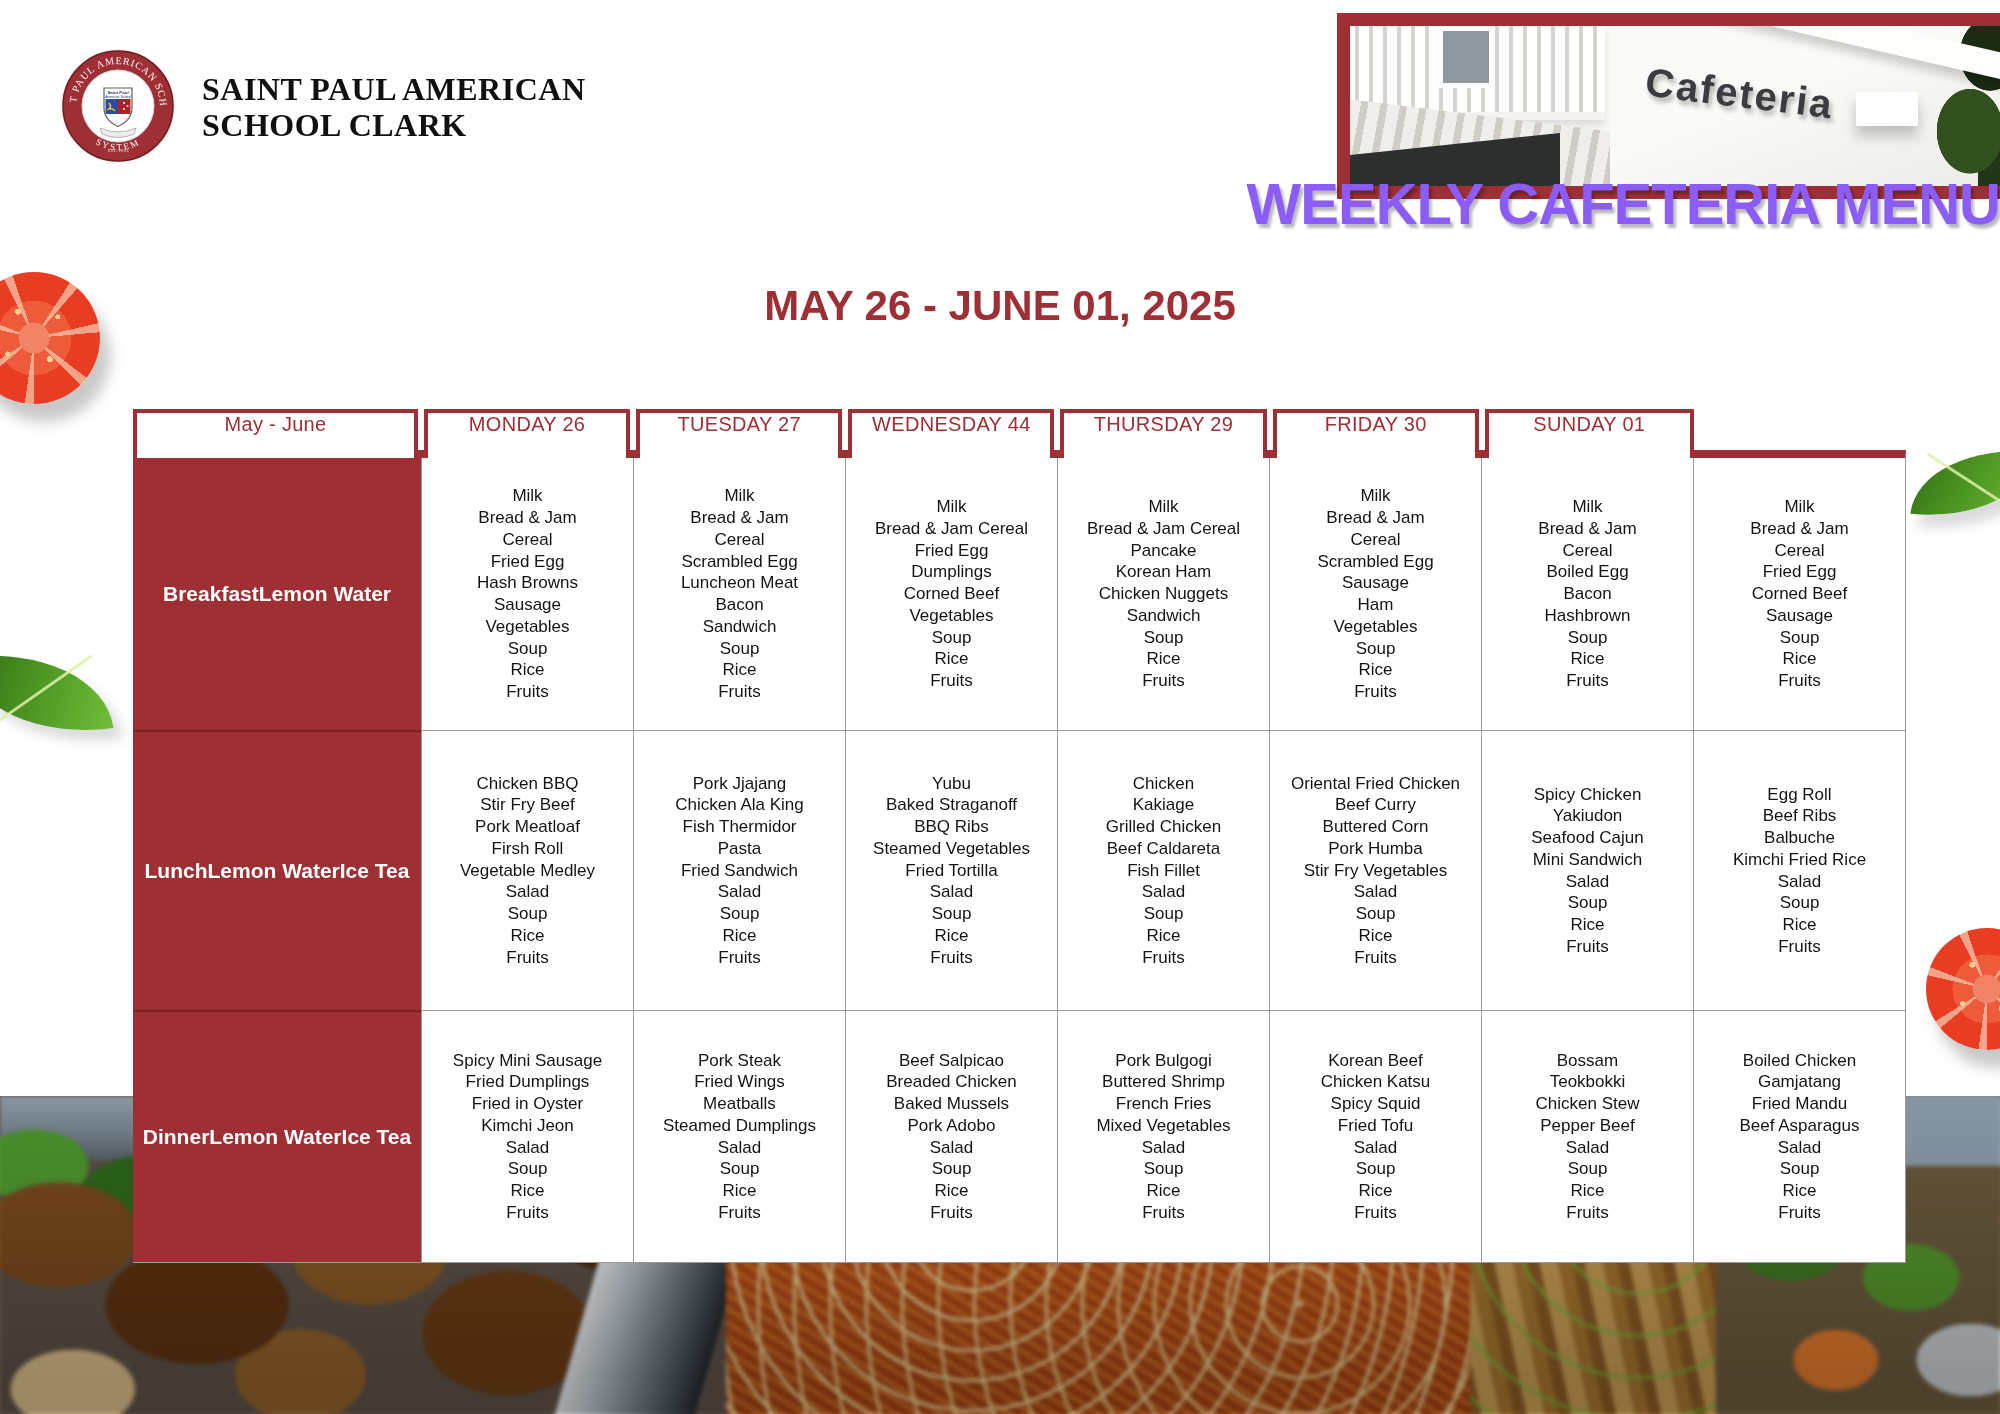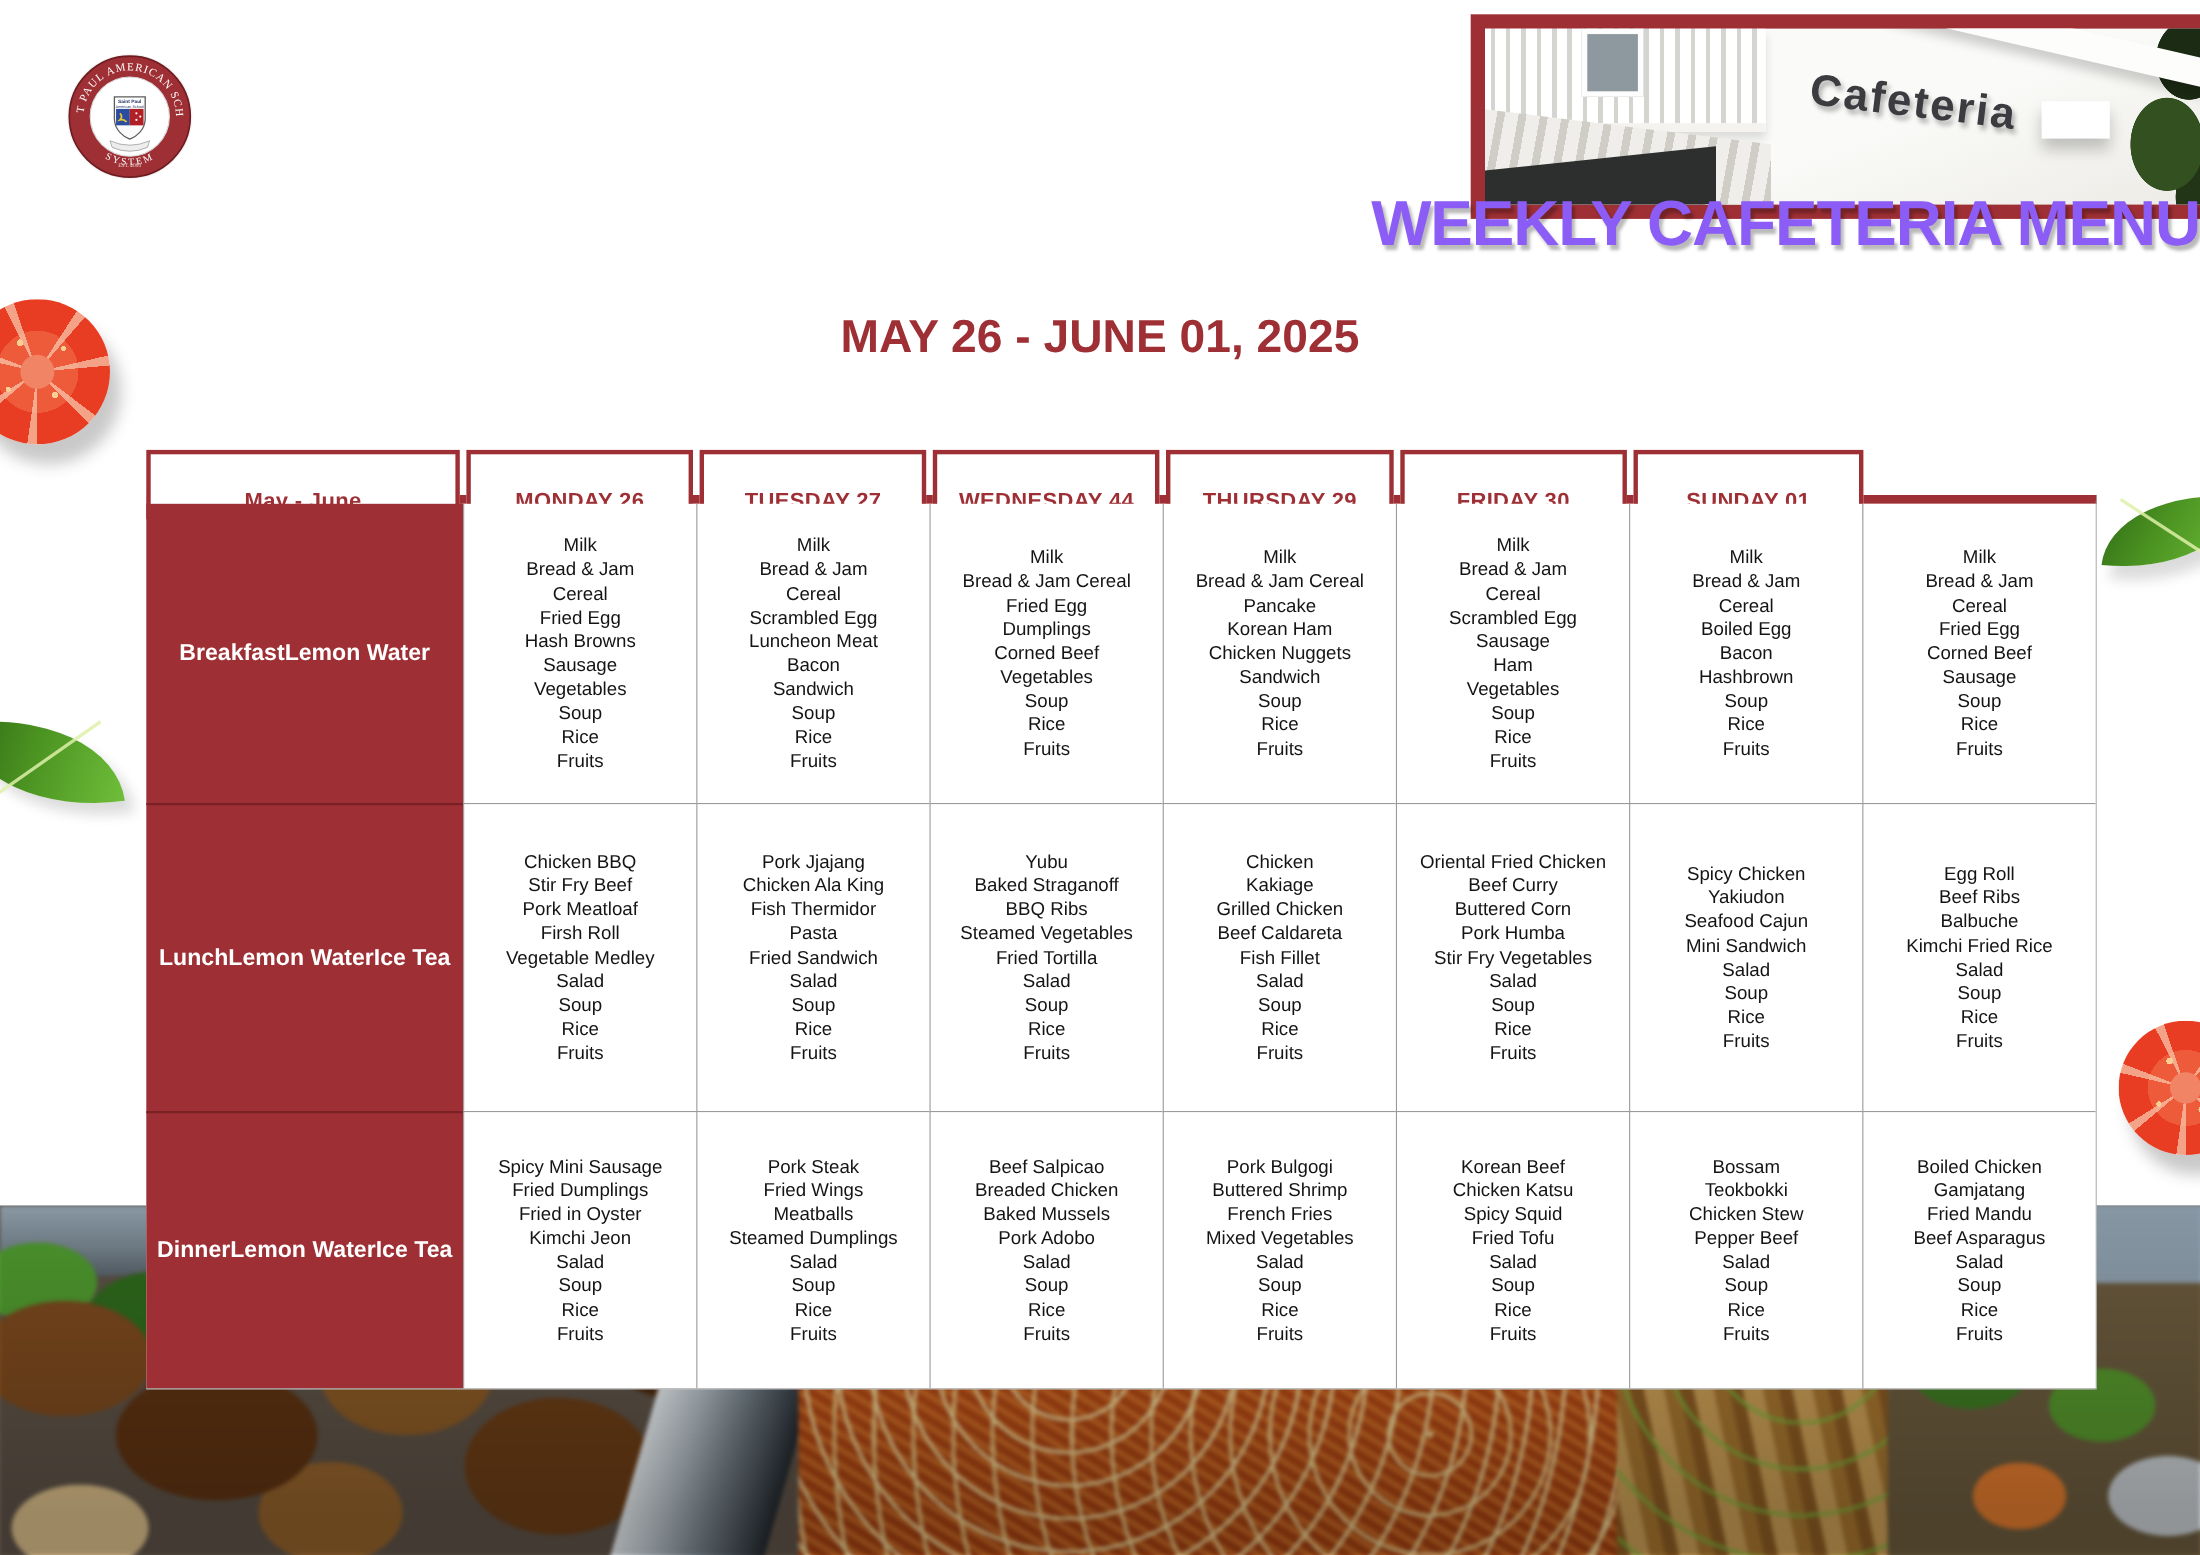--- a/index.html
+++ b/index.html
@@ -110,22 +110,22 @@
     font-weight:800;font-size:58px;letter-spacing:-1px;color:#8b5cf6;
     text-shadow:3px 4px 3px rgba(0,0,0,0.28);}
   .date{position:absolute;left:0;right:0;top:250px;text-align:center;z-index:4;
     font-weight:800;font-size:42px;color:var(--maroon);margin-top:32px;}
 
   
   .menu-table{position:absolute;left:133px;top:393px;width:1773px;z-index:5;}
   .header-row{display:grid;grid-template-columns:288px repeat(7,1fr);height:57px;}
   .h-cell{height:100%;}
   .h-box{margin:16px 3px;height:100%;border:4px solid var(--maroon);background:#ffffff;
-    display:flex;align-items:flex-end;justify-content:center;color:var(--maroon);
-    font-weight:700;font-size:20px;letter-spacing:0.3px;box-sizing:border-box;}
+    display:flex;align-items:flex-start;justify-content:center;color:var(--maroon);
+    font-weight:400;font-size:20px;letter-spacing:0.3px;box-sizing:border-box;}
   .h-cell:first-child .h-box{margin-left:0;}
   .h-cell:last-child .h-box{margin-right:0;}
   .body{border-top:8px solid var(--maroon);border-right:1px solid var(--line);
     border-bottom:1px solid var(--line);background:#ffffff;}
   .b-row{display:grid;grid-template-columns:288px repeat(7,1fr);}
   .label-cell{background:var(--maroon);color:#ffffff;display:flex;flex-direction:row;
     justify-content:center;align-items:center;font-weight:700;font-size:21px;line-height:1.5;text-align:center;}
   .b-row:nth-child(n+2) .label-cell{border-top:2px solid var(--dark-maroon);}
   .day-cell{border-left:1px solid var(--line);display:flex;align-items:center;justify-content:center;
     text-align:center;padding:0 13px;box-sizing:border-box;background:#ffffff;}
@@ -178,20 +178,24 @@
           <circle cx="67.5" cy="58" r="1" fill="#ffffff"></circle>
           <circle cx="64" cy="61" r="1" fill="#ffffff"></circle>
           <path d="M 45.5,66 h 25 q -4,9 -12.5,11.5 q -8.5,-2.5 -12.5,-11.5 z" fill="#efefef" opacity="0.25"></path>
           <text x="58" y="46" font-size="4.4" text-anchor="middle" fill="#1d2d5e" font-weight="bold" font-family="Liberation Sans, sans-serif">Saint Paul</text>
           <text x="58" y="50.2" font-size="3.4" text-anchor="middle" fill="#1d2d5e" font-family="Liberation Sans, sans-serif">American School</text>
           <path d="M 40,80 q 18,8 36,0 l -2,6 q -16,7 -32,0 z" fill="#ededed" stroke="#999999" stroke-width="0.7"></path>
           <text x="58" y="104" font-size="5" text-anchor="middle" fill="#f0d9da" font-family="Liberation Serif, serif">EST. 2003</text>
         </g>
       </svg>
     </div>
+    <div class="school-name">
+      <div>SAINT PAUL AMERICAN</div>
+      <div>SCHOOL CLARK</div>
+    </div>
   </div>
 
   <div class="photo-frame">
     <div class="photo-inner">
       <div class="pi-foliage"></div>
       <div class="pi-roof"></div>
       <div class="pi-balcony"></div>
       <div class="pi-awning"></div>
       <div class="pi-window"></div>
       <div class="pi-store"></div>

